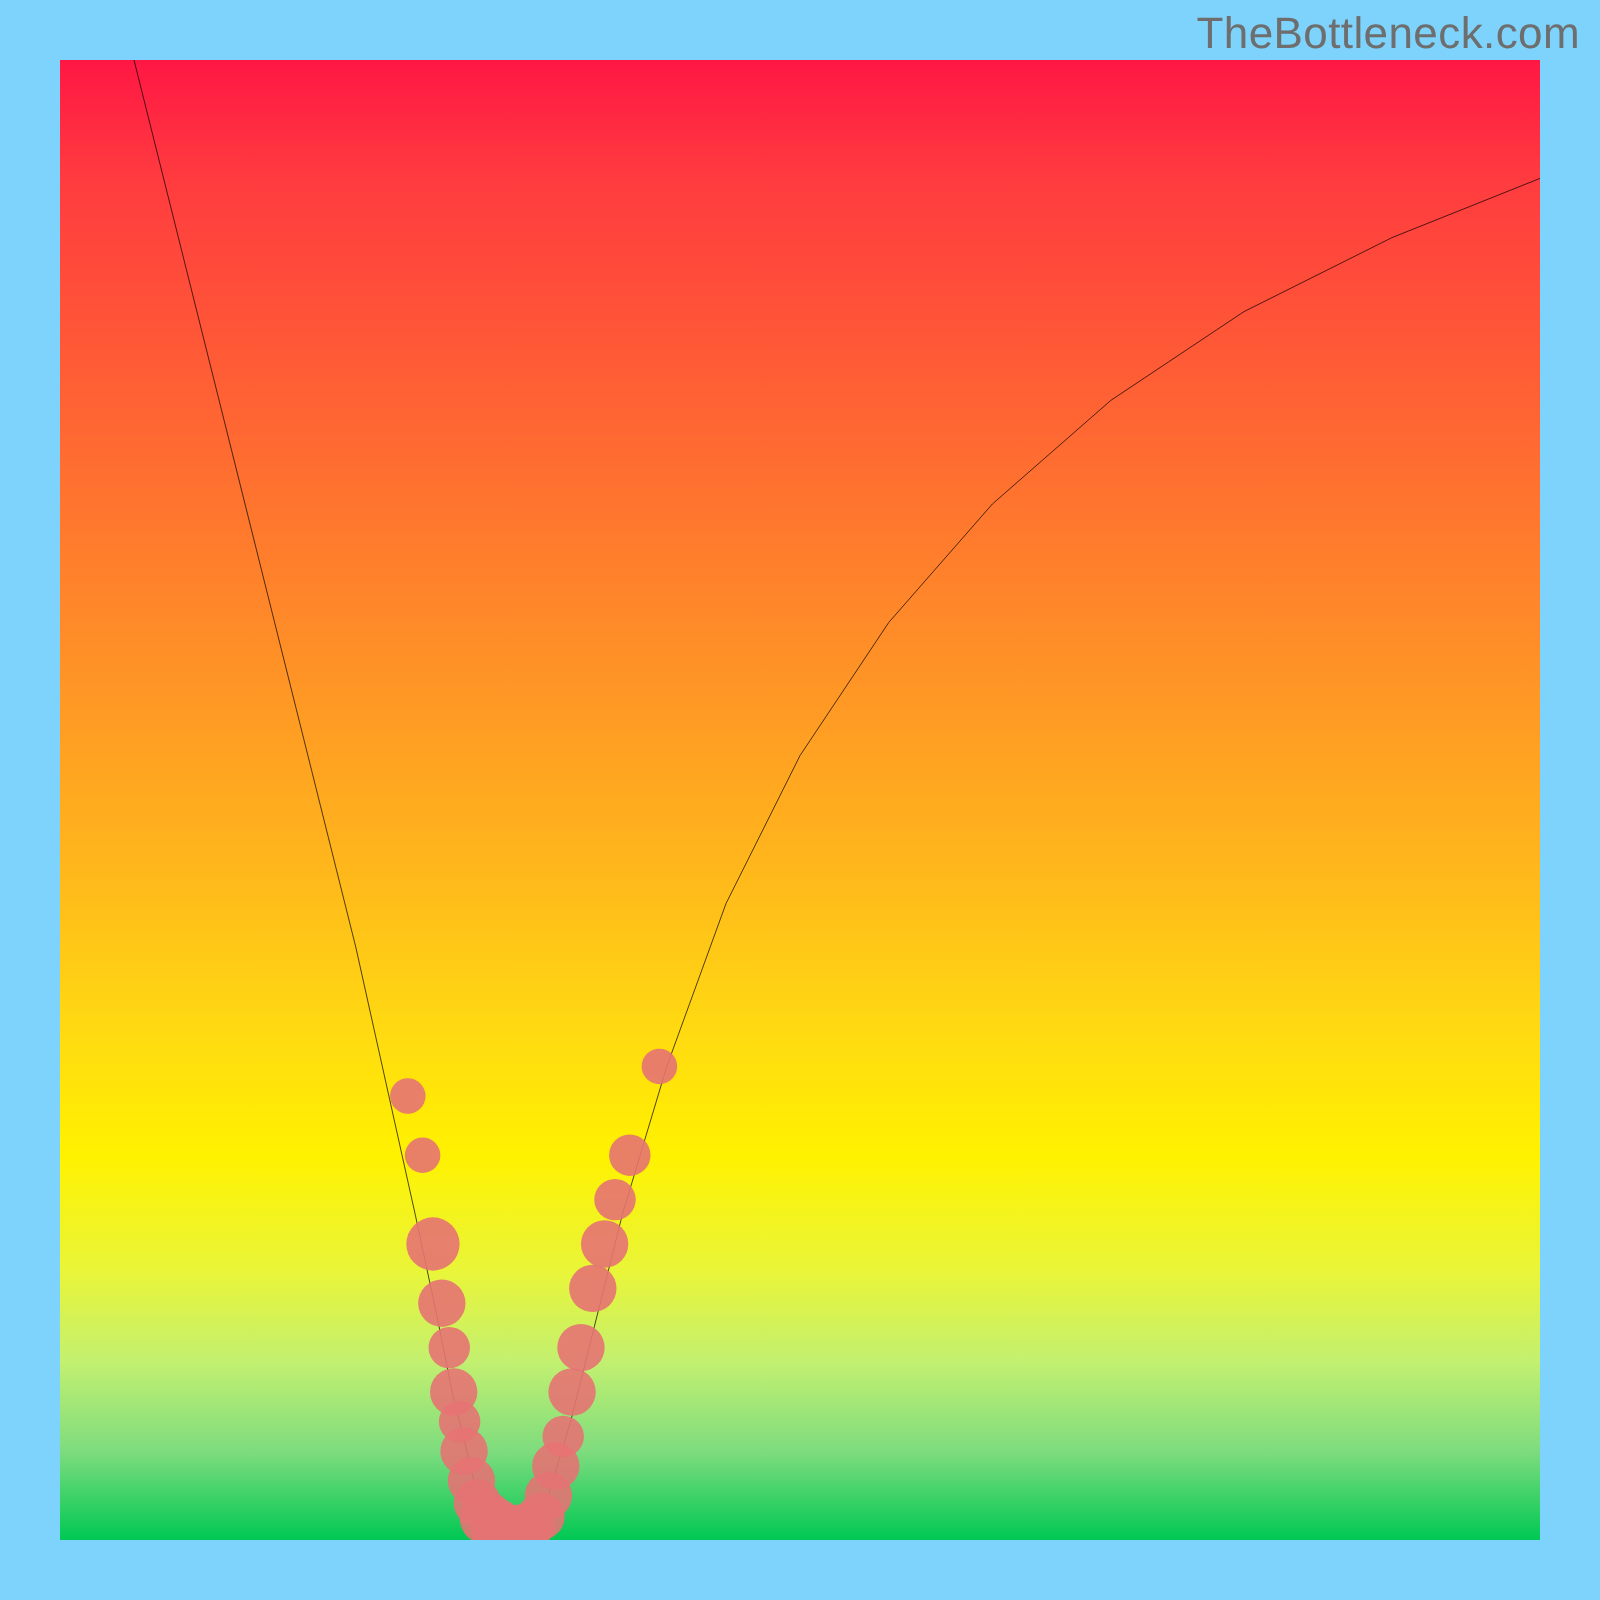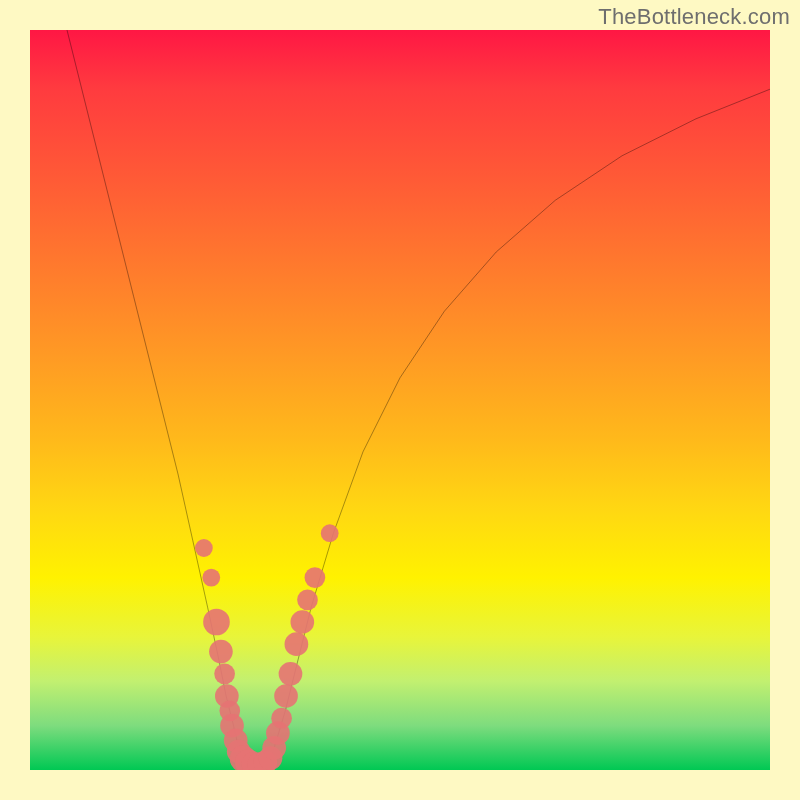--- a/index.html
+++ b/index.html
@@ -10,21 +10,21 @@
     overflow: hidden;
     background: #000;
     font-family: Arial, Helvetica, sans-serif;
   }
   .frame {
     position: absolute;
     left: 0;
     top: 0;
     width: 800px;
     height: 800px;
-    background: #fef9c3;
+    background: #7dd3fc;
   }
   .plot-area {
     position: absolute;
     left: 30px;
     top: 30px;
     width: 740px;
     height: 740px;
     
     background: linear-gradient(to bottom,
       #ff1744 0%,

